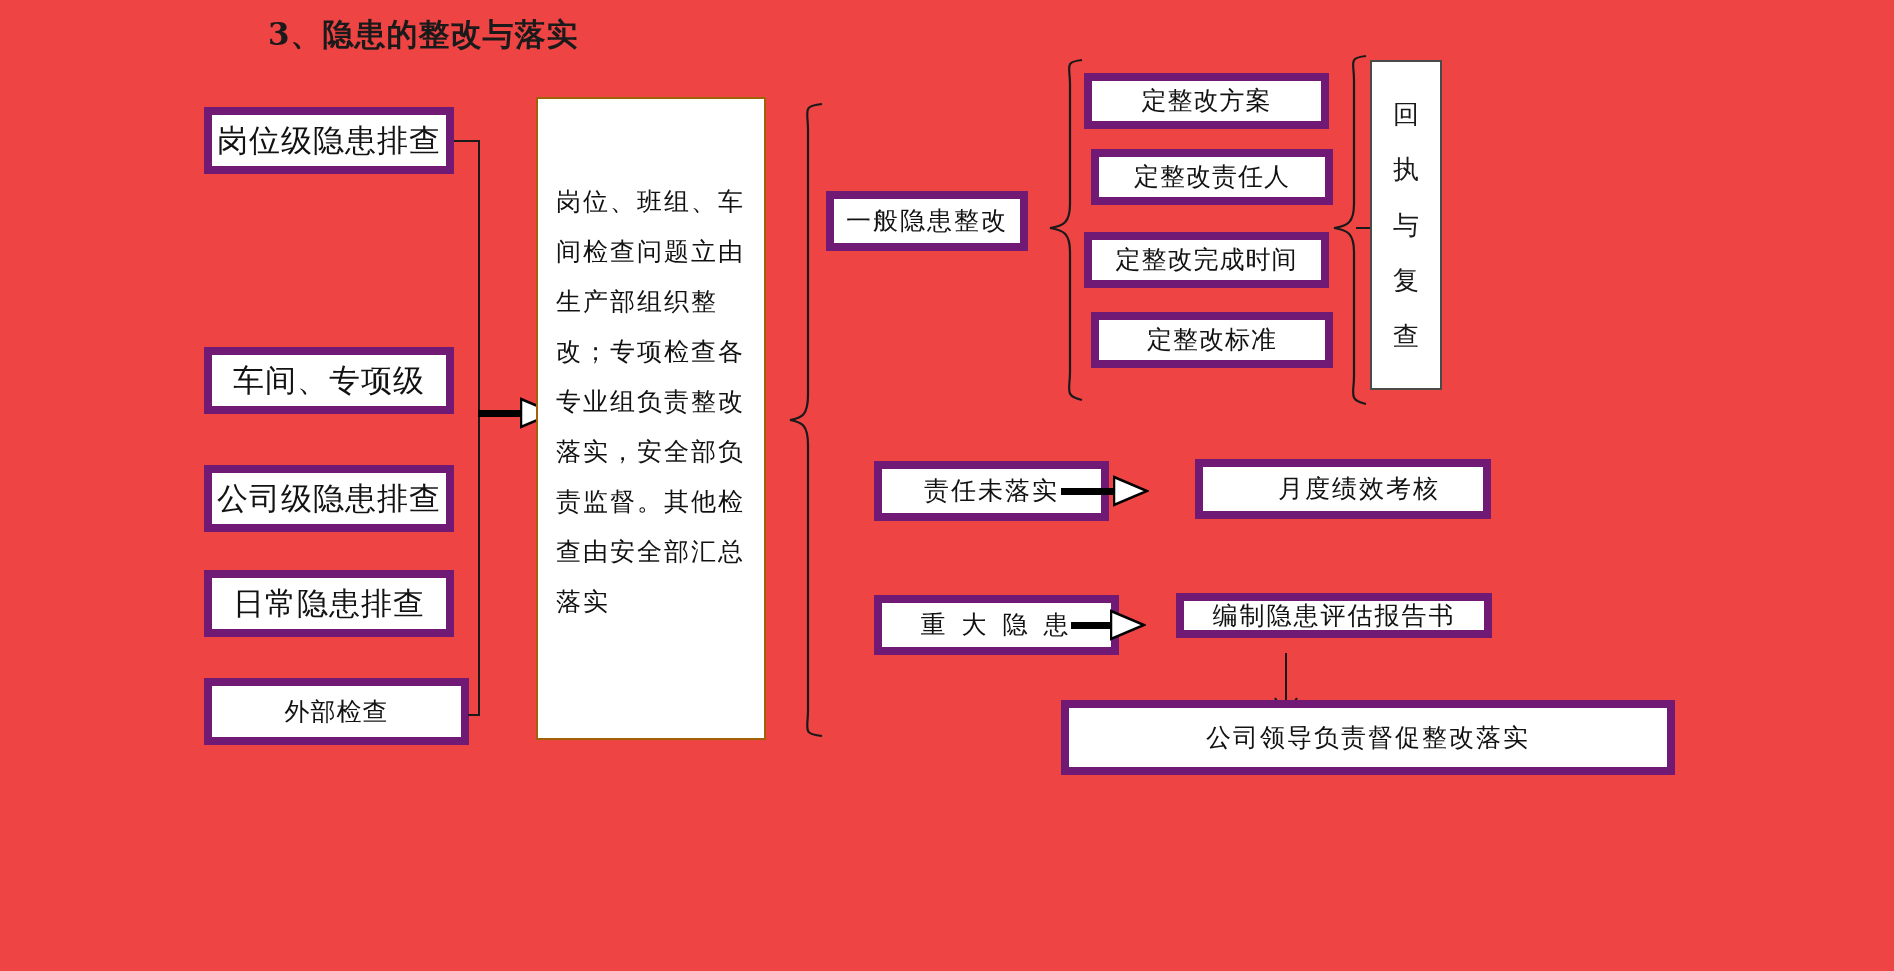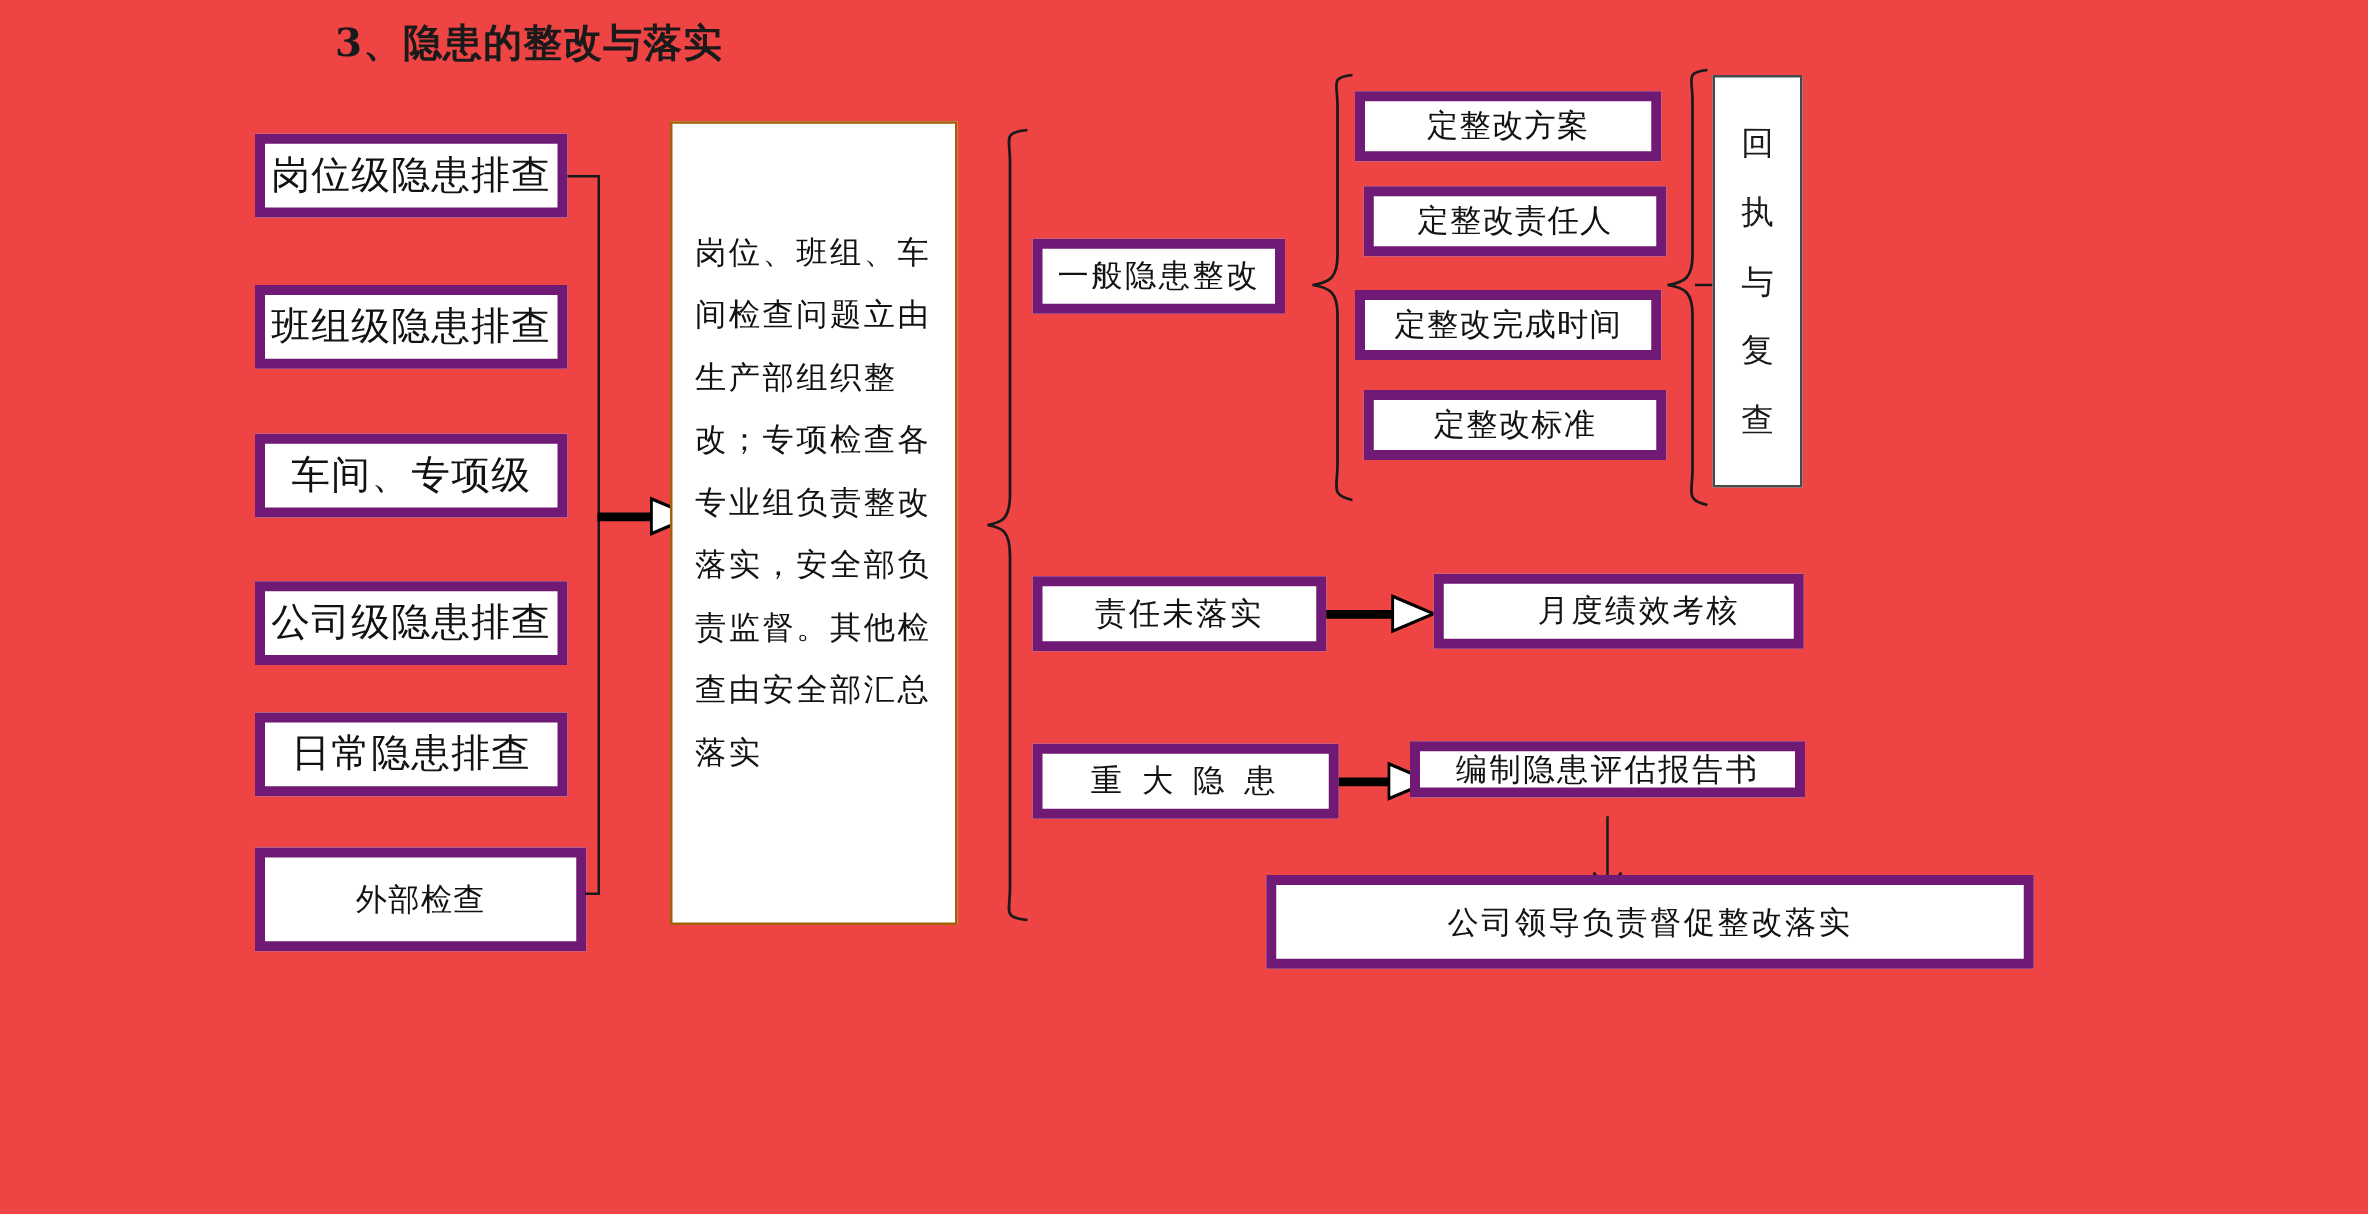--- a/index.html
+++ b/index.html
@@ -50,21 +50,21 @@
   .lbox {
     left: 204px;
     width: 250px;
     height: 67px;
     font-size: 31px;
     letter-spacing: 1px;
   }
   .lbox-wide {
     left: 204px;
     width: 265px;
-    height: 83px;
+    height: 67px;
     font-size: 25px;
     letter-spacing: 1px;
   }
 
   
   .centerbox {
     left: 536px;
     top: 97px;
     width: 230px;
     height: 643px;
@@ -114,20 +114,21 @@
     justify-content: space-evenly;
     font-size: 26px;
     padding: 14px 0;
   }
   .vbox span { display: block; }
 
   
   .mbox {
     font-size: 25px;
     letter-spacing: 2px;
+    margin-left: 48px;
   }
 
   
   .hline {
     background: #1a1a1a;
     height: 2px;
   }
   .vline {
     background: #1a1a1a;
     width: 2px;
@@ -169,23 +170,20 @@
 </head>
 <body>
 
 <div id="canvas">
 
   <div class="abs title">3、隐患的整改与落实</div>
 
   <div class="abs box lbox" style="top:107px;">
       <span>岗位级隐患排查</span>
     </div>
-  <div class="abs box lbox" style="top:228px;">
-      <span>班组级隐患排查</span>
-    </div>
   <div class="abs box lbox" style="top:347px;">
       <span>车间、专项级</span>
     </div>
   <div class="abs box lbox" style="top:465px;">
       <span>公司级隐患排查</span>
     </div>
   <div class="abs box lbox" style="top:570px;">
       <span>日常隐患排查</span>
     </div>
   <div class="abs box lbox-wide" style="top:678px;">

